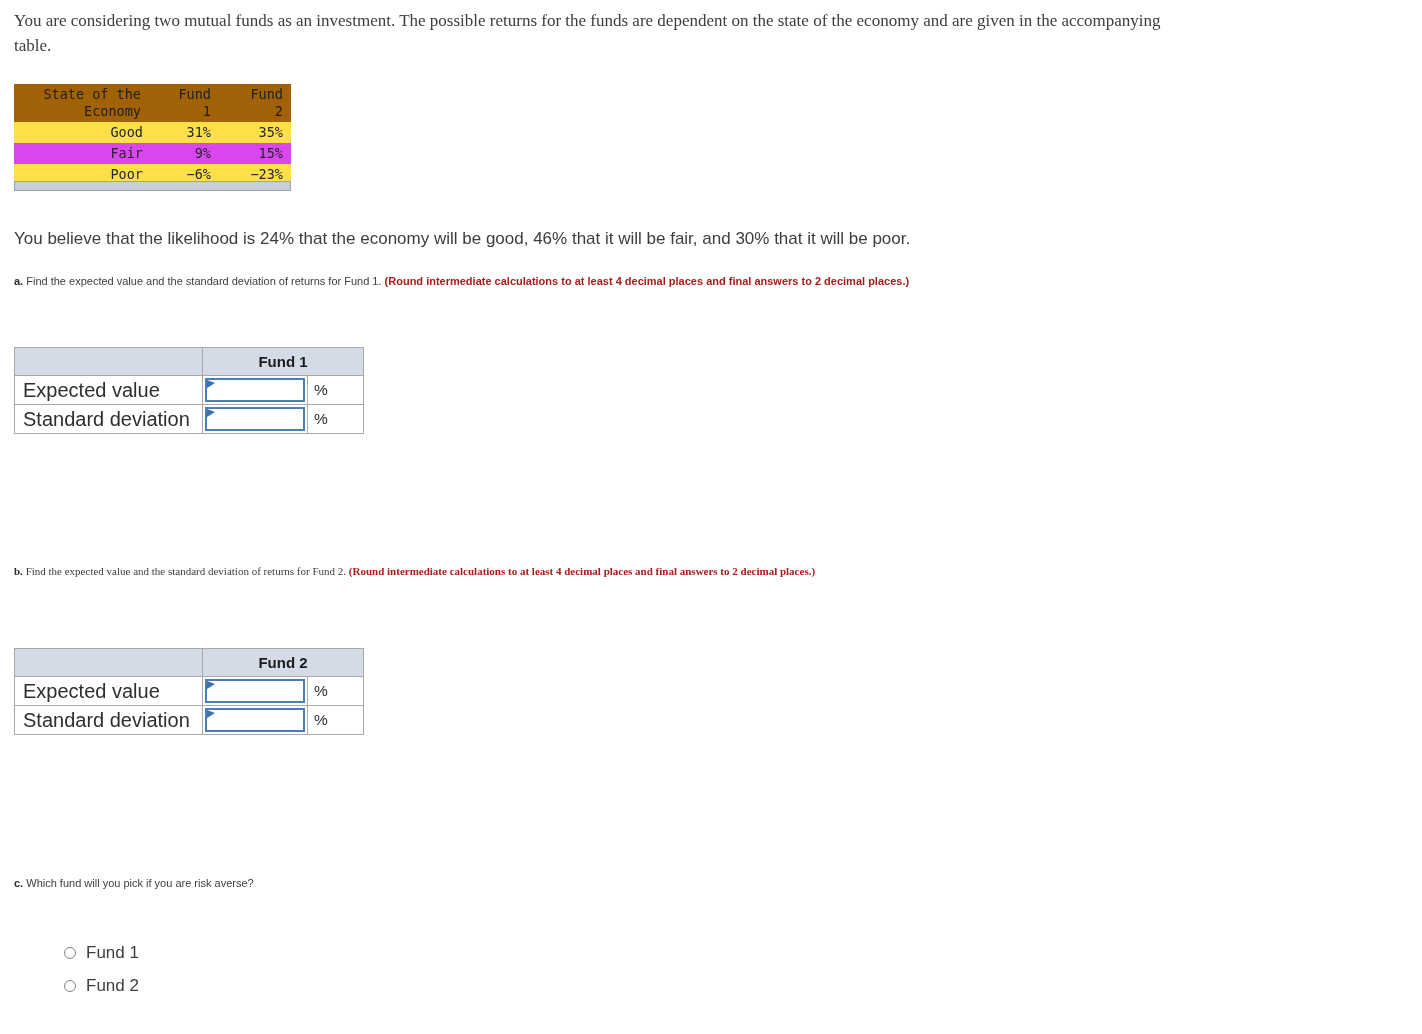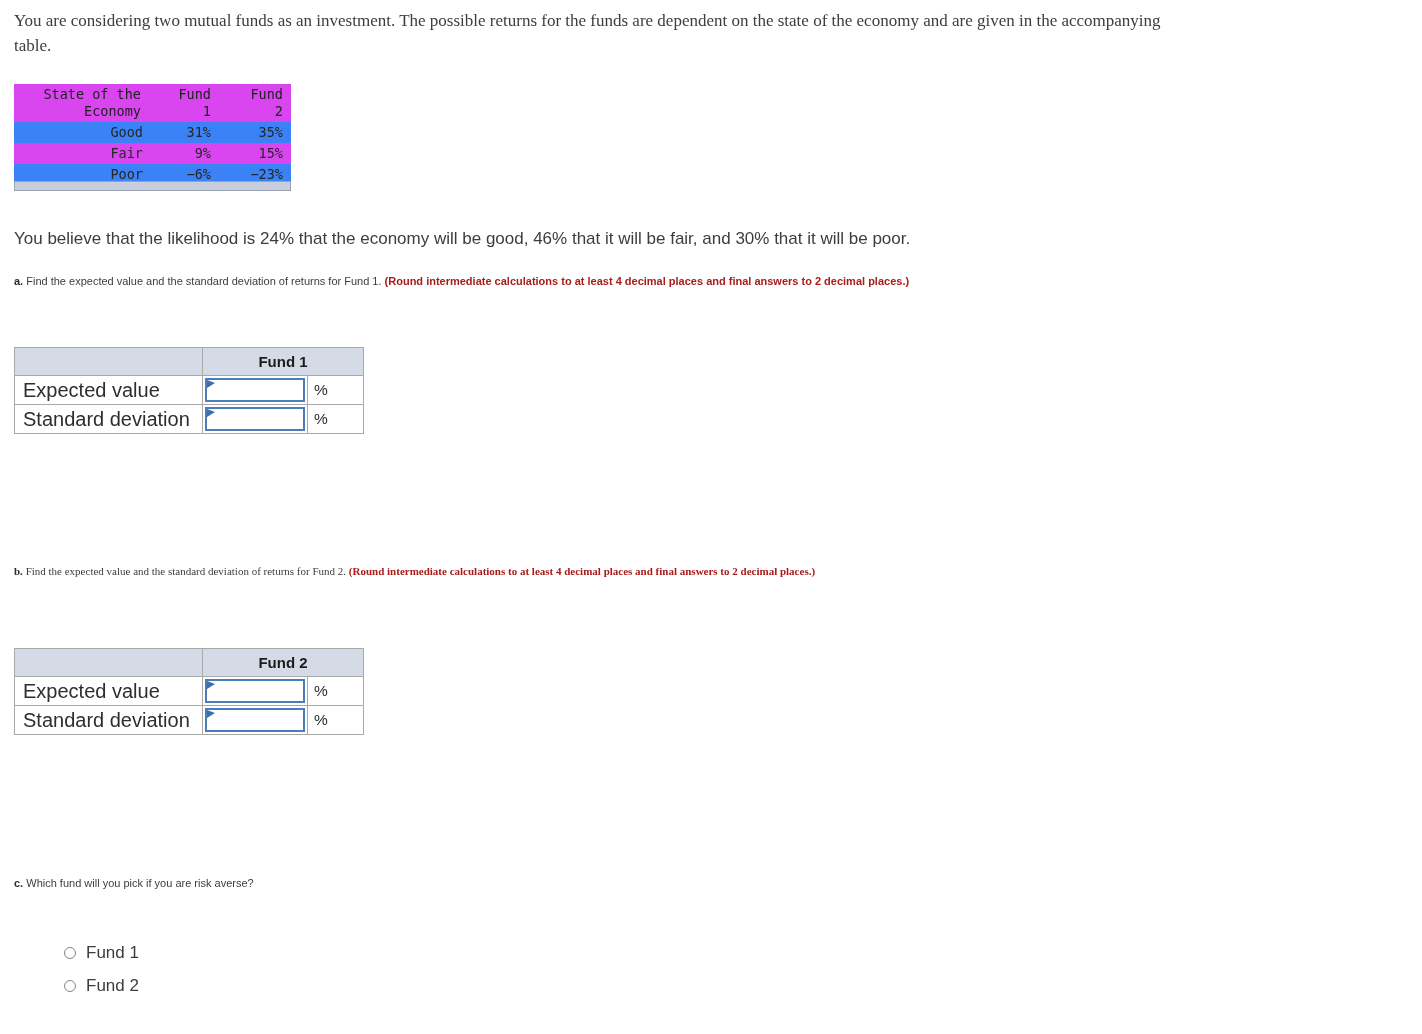--- a/index.html
+++ b/index.html
@@ -63,36 +63,36 @@
   }
   table.srcdata {
     border-collapse: collapse;
     width: 277px;
     font-family: "DejaVu Sans Mono", "Liberation Mono", monospace;
     font-size: 13.5px;
     color: #262626;
     table-layout: fixed;
   }
   table.srcdata th {
-    background: #d946ef;
+    background: #a16207;
     font-weight: 400;
     text-align: right;
     padding: 2px 8px 2px 4px;
     line-height: 17px;
     vertical-align: top;
     border: none;
     color: #1f1f1f;
   }
   table.srcdata th.state-col { padding-right: 10px; }
   table.srcdata td {
     text-align: right;
     padding: 2px 8px 2px 4px;
     line-height: 17px;
     border: none;
-    background: #3b82f6;
+    background: #fde047;
   }
   table.srcdata tr.alt td { background: #d946ef; }
   .col-state { width: 137px; }
   .col-f1 { width: 68px; }
   .col-f2 { width: 72px; }
 
   #source-data-scrollbar {
     position: absolute;
     left: 14px;
     top: 181px;

